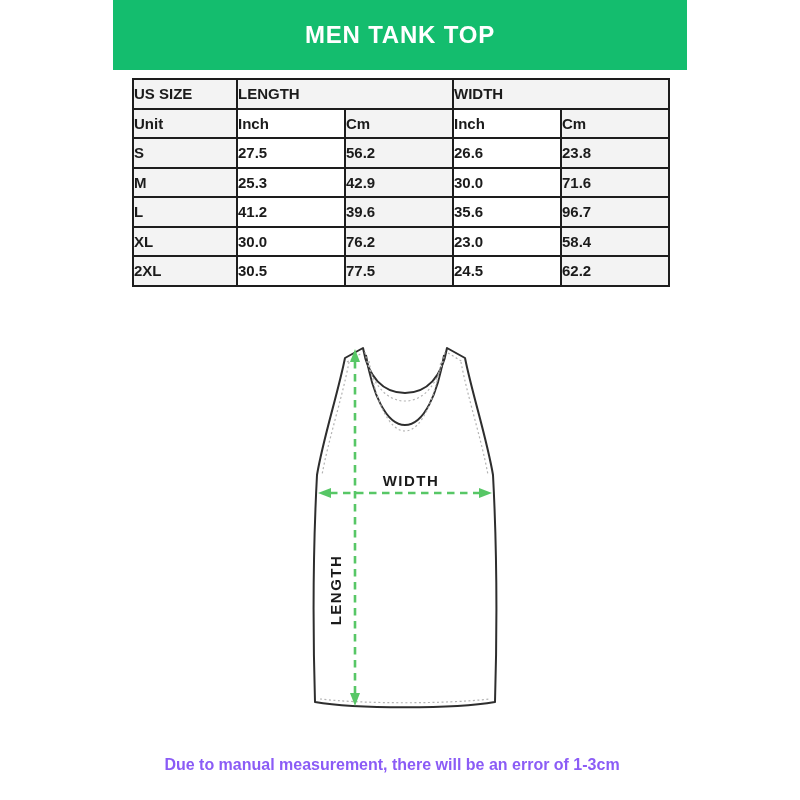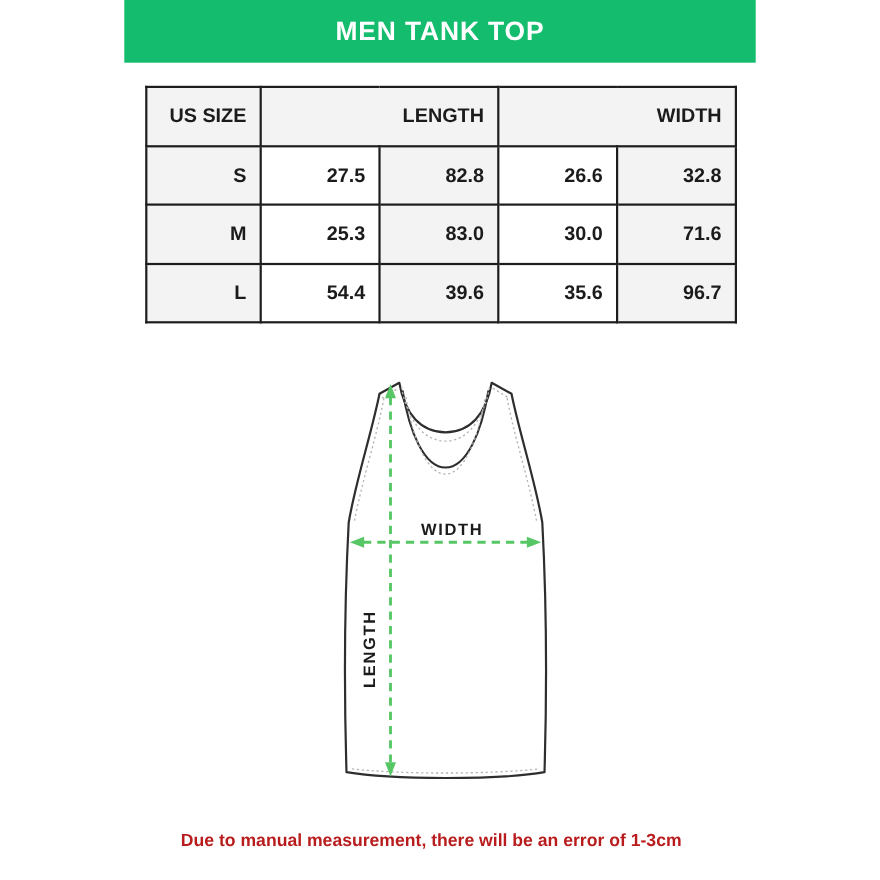--- a/index.html
+++ b/index.html
@@ -2,44 +2,44 @@
 <html><head>
 <meta charset="utf-8">
 <style>
   html,body { margin:0; padding:0; background:#ffffff; }
   body {
     width:800px; height:800px; position:relative;
     font-family:"Liberation Sans", sans-serif;
     color:#1b1b1b;
   }
   .banner {
-    position:absolute; left:113px; top:0; width:574px; height:57px;
+    position:absolute; left:113px; top:0; width:574px; height:70px;
     background:#14bd6e; display:flex; align-items:center; justify-content:center;
   }
   .banner span {
     color:#ffffff; font-size:24px; font-weight:bold; letter-spacing:0.8px;
   }
   table.size-table {
     position:absolute; left:132px; top:78px;
     border-collapse:collapse; table-layout:fixed;
   }
   table.size-table th, table.size-table td {
-    border:2px solid #1d1d1d; height:27.5px; padding:12px;
-    text-align:right; vertical-align:middle;
-    font-size:18px; background:#ffffff;
+    border:2px solid #1d1d1d; height:27.5px; padding:0;
+    text-align:left; vertical-align:middle;
+    font-size:15px; background:#ffffff;
   }
   table.size-table th { font-weight:bold; }
   table.size-table td { font-weight:bold; }
   .shade { background:#f3f3f3 !important; }
   .figure {
     position:absolute; left:280px; top:335px; width:250px; height:390px;
   }
   .note {
     position:absolute; left:0; top:756px; width:784px;
-    text-align:center; font-size:16px; font-weight:bold; color:#b91c1c;
+    text-align:center; font-size:16px; font-weight:bold; color:#8b5cf6;
   }
 </style>
 </head>
 <body>
 
 <div class="banner">
   <span>MEN TANK TOP</span>
 </div>
 
 <table class="size-table">
@@ -50,39 +50,60 @@
     <col style="width:108px">
       <col style="width:108px">
   </colgroup>
   <tbody>
       <tr>
     <th class="shade">US SIZE</th>
     <th class="shade" colspan="2">LENGTH</th>
     <th class="shade" colspan="2">WIDTH</th>
   </tr>
   <tr>
+    <th class="shade">Unit</th>
+    <th>Inch</th>
+    <th class="shade">Cm</th>
+    <th>Inch</th>
+    <th class="shade">Cm</th>
+  </tr>
+  <tr>
     <th class="shade">S</th>
     <td>27.5</td>
-    <td class="shade">82.8</td>
+    <td class="shade">56.2</td>
     <td>26.6</td>
-    <td class="shade">32.8</td>
+    <td class="shade">23.8</td>
   </tr>
   <tr>
     <th class="shade">M</th>
     <td>25.3</td>
-    <td class="shade">83.0</td>
+    <td class="shade">42.9</td>
     <td>30.0</td>
     <td class="shade">71.6</td>
   </tr>
   <tr>
     <th class="shade">L</th>
-    <td>54.4</td>
+    <td>41.2</td>
     <td class="shade">39.6</td>
     <td>35.6</td>
     <td class="shade">96.7</td>
+  </tr>
+  <tr>
+    <th class="shade">XL</th>
+    <td>30.0</td>
+    <td class="shade">76.2</td>
+    <td>23.0</td>
+    <td class="shade">58.4</td>
+  </tr>
+  <tr>
+    <th class="shade">2XL</th>
+    <td>30.5</td>
+    <td class="shade">77.5</td>
+    <td>24.5</td>
+    <td class="shade">62.2</td>
   </tr>
 </tbody>
   </table>
 
 <div class="figure">
   <svg viewBox="0 0 250 390" width="250" height="390" xmlns="http://www.w3.org/2000/svg">
 
     <path d="M65,23 L83,13
          C88,42 103,58 125,58
          C147,58 162,42 167,13

